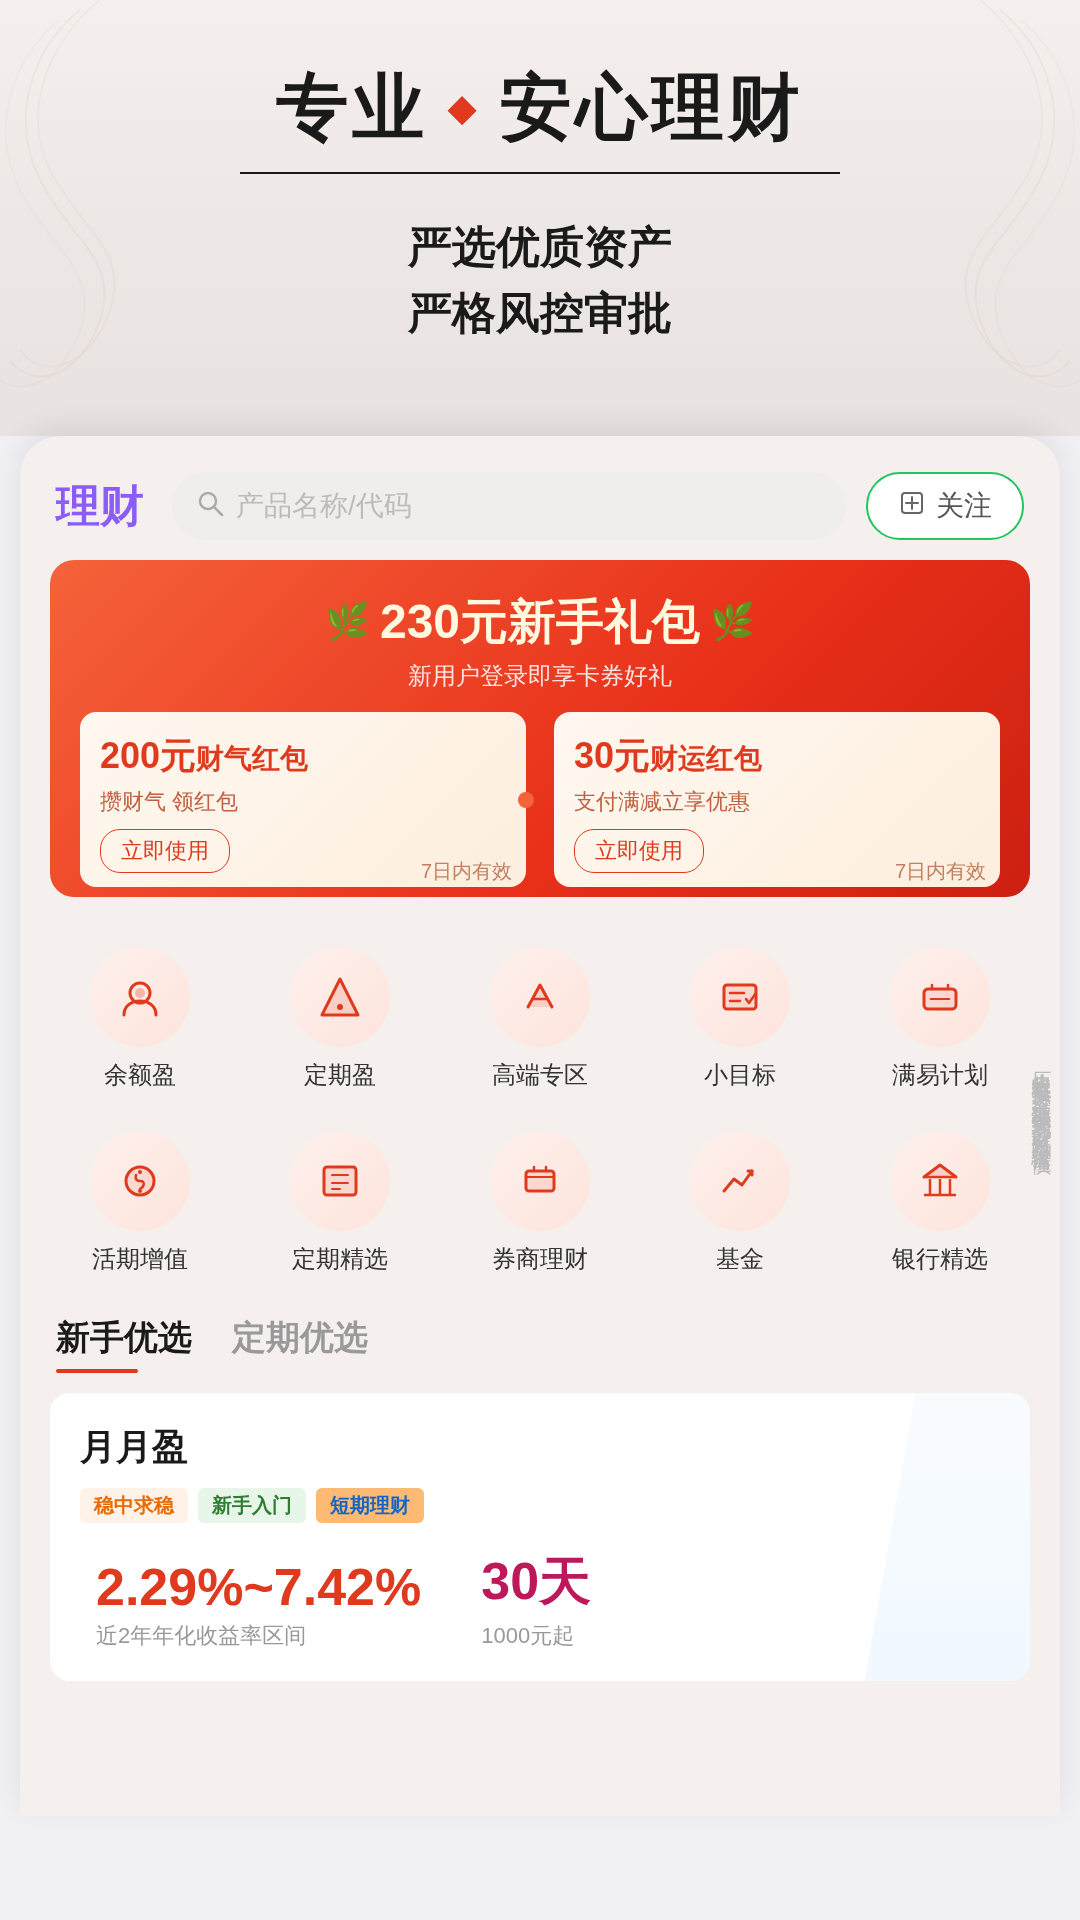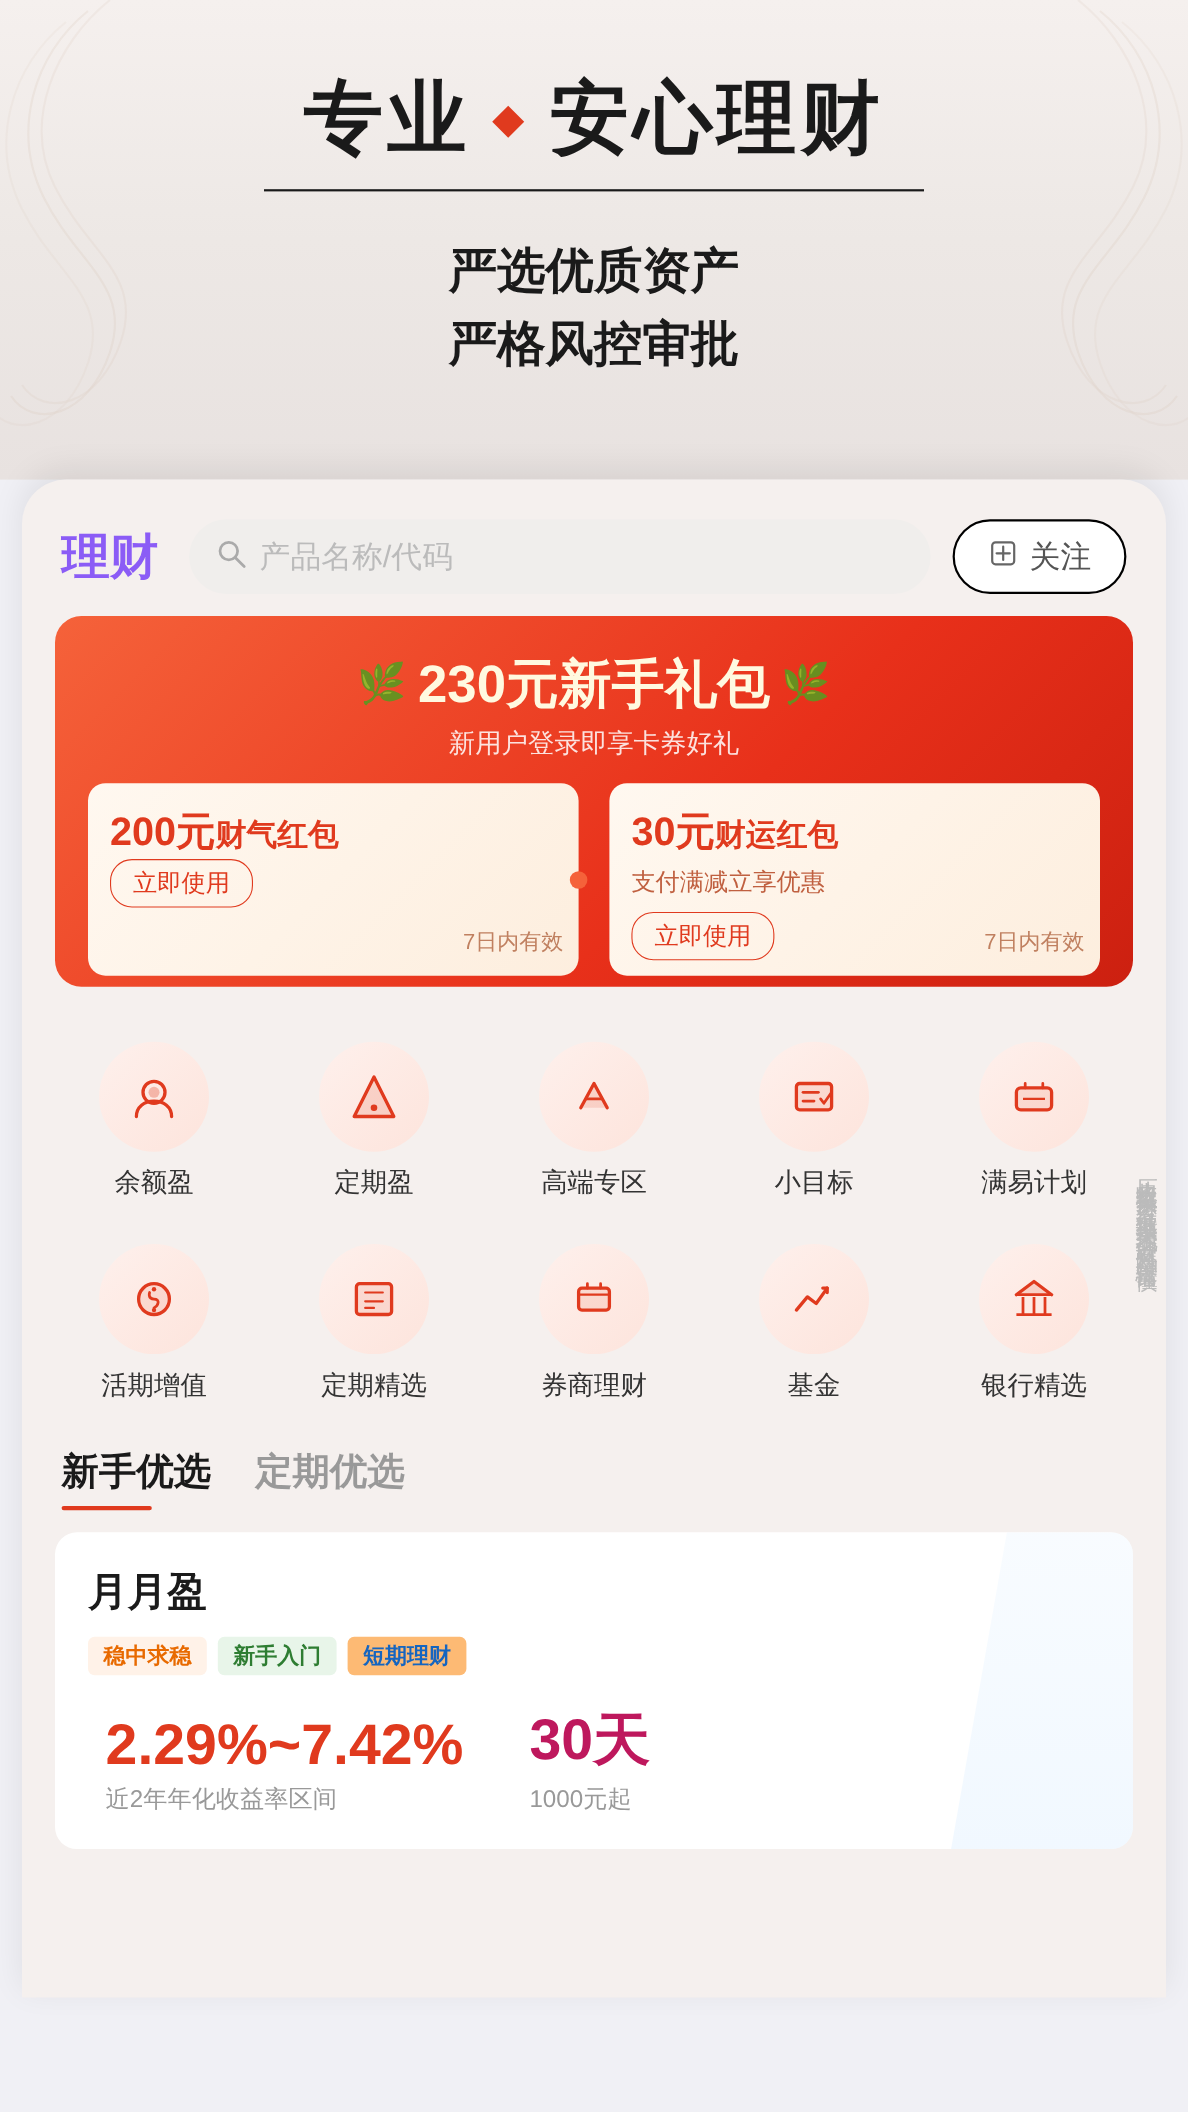--- a/index.html
+++ b/index.html
@@ -118,21 +118,21 @@
     }
 
     .search-placeholder {
       font-size: 28px;
       color: #bbb;
     }
 
     .follow-btn {
       height: 68px;
       padding: 0 30px;
-      border: 2px solid #000000;
+      border: 2px solid #22c55e;
       border-radius: 34px;
       display: flex;
       align-items: center;
       gap: 10px;
       font-size: 28px;
       color: #555;
       white-space: nowrap;
       background: white;
     }
 
@@ -214,21 +214,21 @@
       border: 1.5px solid #e03a1e;
       border-radius: 20px;
       padding: 6px 20px;
       font-size: 22px;
       color: #e03a1e;
       background: transparent;
     }
 
     .validity {
       position: absolute;
-      bottom: 17px;
+      bottom: 2px;
       right: 14px;
       font-size: 20px;
       color: #c08060;
     }
 
     .banner-card-divider {
       position: absolute;
       right: -8px;
       top: 50%;
       transform: translateY(-50%);
@@ -470,20 +470,21 @@
       </div>
       <div class="banner-sub-text">新用户登录即享卡券好礼</div>
     </div>
 
     <div class="banner-cards">
 
       <div class="banner-card" style="position:relative">
         <div>
           <span class="banner-card-amount">200元</span><span class="banner-card-name">财气红包</span>
         </div>
+        <div class="banner-card-desc">攒财气 领红包</div>
         <div class="use-btn">立即使用</div>
         <div class="validity">7日内有效</div>
         <div class="banner-card-divider"></div>
       </div>
 
       <div class="banner-card">
         <div>
           <span class="banner-card-amount">30元</span><span class="banner-card-name">财运红包</span>
         </div>
         <div class="banner-card-desc">支付满减立享优惠</div>

